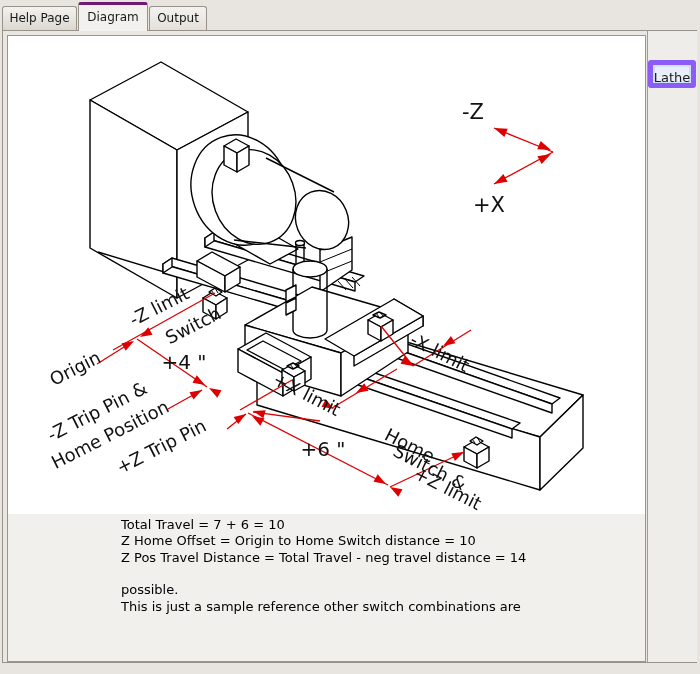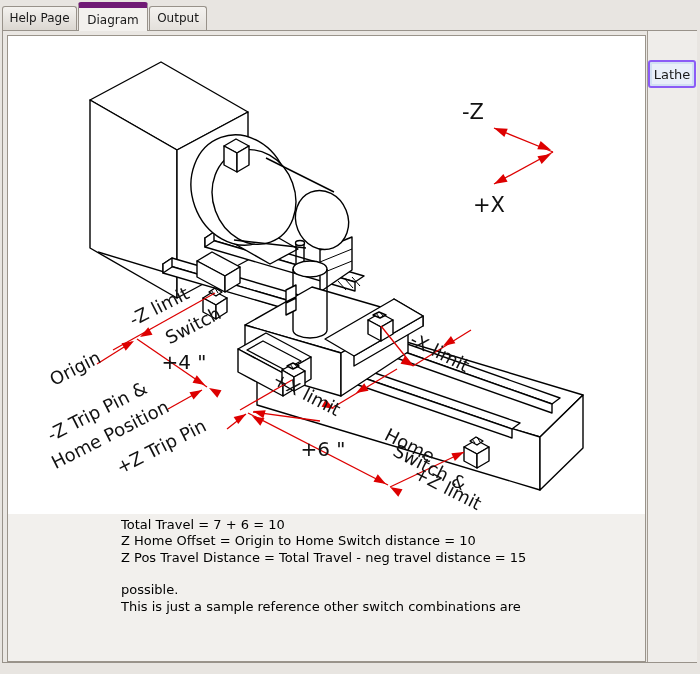--- a/index.html
+++ b/index.html
@@ -2,40 +2,40 @@
 <html><head>
 <meta charset="utf-8">
 <style>
   html,body{margin:0;padding:0;background:#c9c5c0;}
   .window{position:relative;width:700px;height:674px;background:#E8E5E1;overflow:hidden;
           font-family:"DejaVu Sans","Liberation Sans",sans-serif;}
   
   .tab{position:absolute;box-sizing:border-box;border:1px solid #98928A;border-bottom:none;
        border-radius:3px 3px 0 0;background:linear-gradient(#F4F2EF,#DBD7D1);
        font-size:12px;color:#1a1a1a;text-align:center;padding-top:4px;cursor:default;}
-  .tab.active{background:#F3F1EE;border-top:6px solid #701a75;padding-top:5px;z-index:3;}
+  .tab.active{background:#F3F1EE;border-top:3px solid #701a75;padding-top:5px;z-index:3;}
   .nb-body{position:absolute;left:2px;top:30px;width:695px;height:633px;box-sizing:border-box;
            border:1px solid #98928A;background:#EAE7E3;z-index:1;}
   .content{position:absolute;left:7px;top:35px;width:639px;height:627px;box-sizing:border-box;
            border:1px solid #9A948B;background:#F2F0ED;z-index:2;}
   .canvas-area{position:absolute;left:0;top:0;width:637px;height:478px;background:#ffffff;}
   .canvas-area svg{display:block;}
   .notes{position:absolute;left:0;top:478px;width:637px;height:147px;background:#F2F0ED;
          padding:3px 0 0 113px;box-sizing:border-box;font-size:13px;color:#000;}
   .note-line{min-height:16px;line-height:16.4px;white-space:pre;}
   
   .side-panel{position:absolute;left:647px;top:31px;width:50px;height:631px;background:#EFEDEA;
               border-left:1px solid #A39C93;box-sizing:border-box;z-index:2;}
   .side-tab{position:absolute;box-sizing:border-box;font-size:13px;color:#1a1a1a;text-align:center;
             cursor:default;}
   .side-tab.inactive{left:651px;top:34px;width:44px;height:24px;padding-top:3px;
             border:1px solid #98928A;border-radius:3px 3px 2px 2px;
             background:linear-gradient(#F2F0ED,#D9D5CF);}
   .side-tab.active{left:648px;top:60px;width:48px;height:28px;padding-top:5px;
-            background:#E9EFF9;border:2px solid #8b5cf6;border-radius:3px;
+            background:#E9EFF9;border:5px solid #8b5cf6;border-radius:3px;
             box-shadow:inset 0 0 0 2px #D2E0F3;z-index:4;}
 </style>
 </head>
 <body>
 
 <div class="window">
 
   <div class="tabbar">
     <div class="tab" style="left:2px;top:6px;width:75px;height:24px;">Help Page</div>
     <div class="tab active" style="left:78px;top:2px;width:70px;height:29px;">Diagram</div>
@@ -222,20 +222,20 @@
           <text transform="translate(407,451) rotate(27)">Home</text>
           <text transform="translate(427,473) rotate(27)">Switch &amp;</text>
           <text transform="translate(445,494) rotate(27)">+Z limit</text>
         </g>
       </svg>
     </div>
 
     <div class="notes">
       <div class="note-line">Total Travel = 7 + 6 = 10</div>
       <div class="note-line">Z Home Offset = Origin to Home Switch distance = 10</div>
-      <div class="note-line">Z Pos Travel Distance = Total Travel - neg travel distance = 15</div>
+      <div class="note-line">Z Pos Travel Distance = Total Travel - neg travel distance = 14</div>
       <div class="note-line"></div>
       <div class="note-line">possible.</div>
       <div class="note-line">This is just a sample reference other switch combinations are</div>
     </div>
   </div>
 
 </div>
 
 </body></html>

